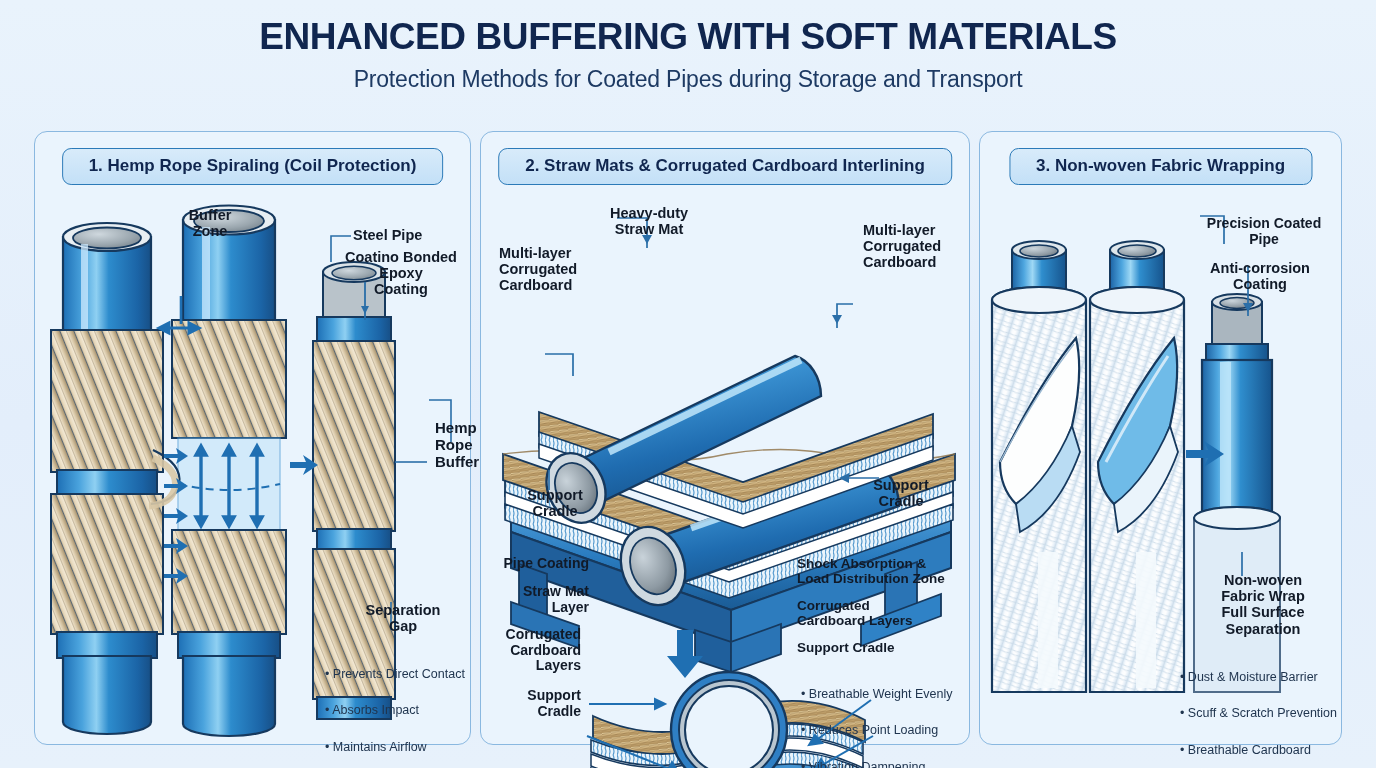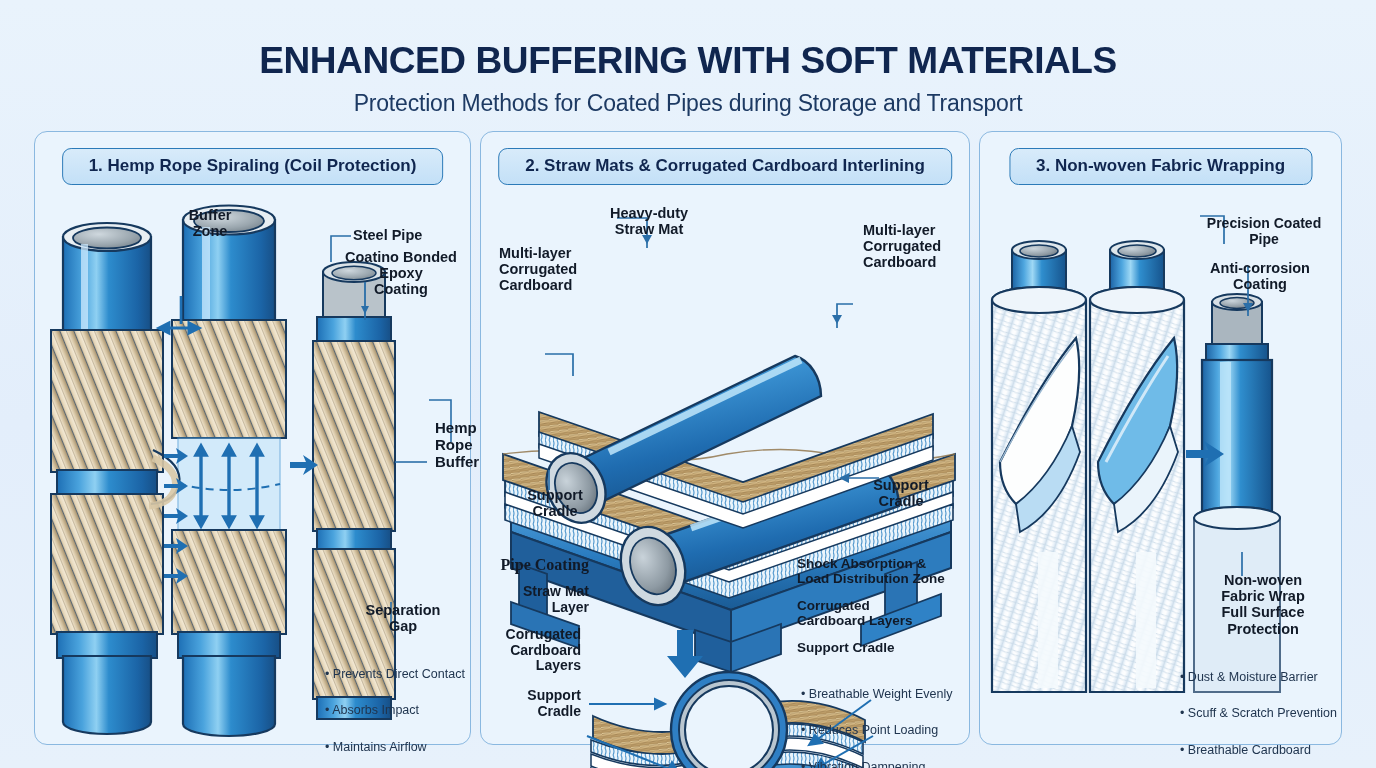--- a/index.html
+++ b/index.html
@@ -12,21 +12,21 @@
   #root {
     position: relative;
     width: 1376px; height: 768px;
     background: linear-gradient(180deg,#e9f3fc 0%,#e3eefb 55%,#e7f1fb 100%);
   }
 
   
   .hdr { position:absolute; left:0; top:18px; width:1376px; text-align:center; }
   .title {
     font-size: 37px; font-weight: 800; letter-spacing: -0.4px;
-    color:#10264f; line-height:1.05;margin-top:24px;
+    color:#10264f; line-height:1.05;
   }
   .subtitle {
     margin-top: 9px;
     font-size: 23px; font-weight: 400; color:#1d3a63; letter-spacing:-0.2px;
   }
 
   
   .panel {
     position:absolute; top:131px; height:614px;
     background:#eaf4fd;
@@ -345,21 +345,21 @@
     <div class="lbl l" style="left:382px; top:90px; width:110px; font-size:14.5px;">Multi-layer
 Corrugated
 Cardboard</div>
 
     <div class="lbl c" style="left:26px; top:355px; width:96px; font-size:14.5px;">Support
 Cradle</div>
 
     <div class="lbl c" style="left:372px; top:345px; width:96px; font-size:14.5px;">Support
 Cradle</div>
 
-    <div class="lbl r" style="left:4px; top:424px; width:104px; font-size:16px;font-family:Liberation Serif, serif;">Pipe Coating</div>
+    <div class="lbl r" style="left:4px; top:424px; width:104px; font-size:14px;">Pipe Coating</div>
 
     <div class="lbl r" style="left:12px; top:452px; width:96px; font-size:14px;">Straw Mat
 Layer</div>
 
     <div class="lbl r" style="left:4px; top:495px; width:96px; font-size:14px;">Corrugated
 Cardboard
 Layers</div>
 
     <div class="lbl r" style="left:14px; top:556px; width:86px; font-size:14px;">Support
 Cradle</div>
@@ -462,21 +462,21 @@
 
     <div class="lbl c" style="left:206px; top:84px; width:156px; font-size:14px;">Precision Coated
 Pipe</div>
 
     <div class="lbl c" style="left:204px; top:128px; width:152px; font-size:14.5px;">Anti-corrosion
 Coating</div>
 
     <div class="lbl c" style="left:212px; top:440px; width:142px; font-size:14.5px;">Non-woven
 Fabric Wrap
 Full Surface
-Protection</div>
+Separation</div>
 
     <div class="bullets" style="left:200px; top:518px; width:162px;">
       <div>• <span>Dust &amp; Moisture Barrier</span></div>
       <div>• <span>Scuff &amp; Scratch Prevention</span></div>
       <div>• <span>Breathable Cardboard</span></div>
     </div>
   </div>
 
 </div>
 

